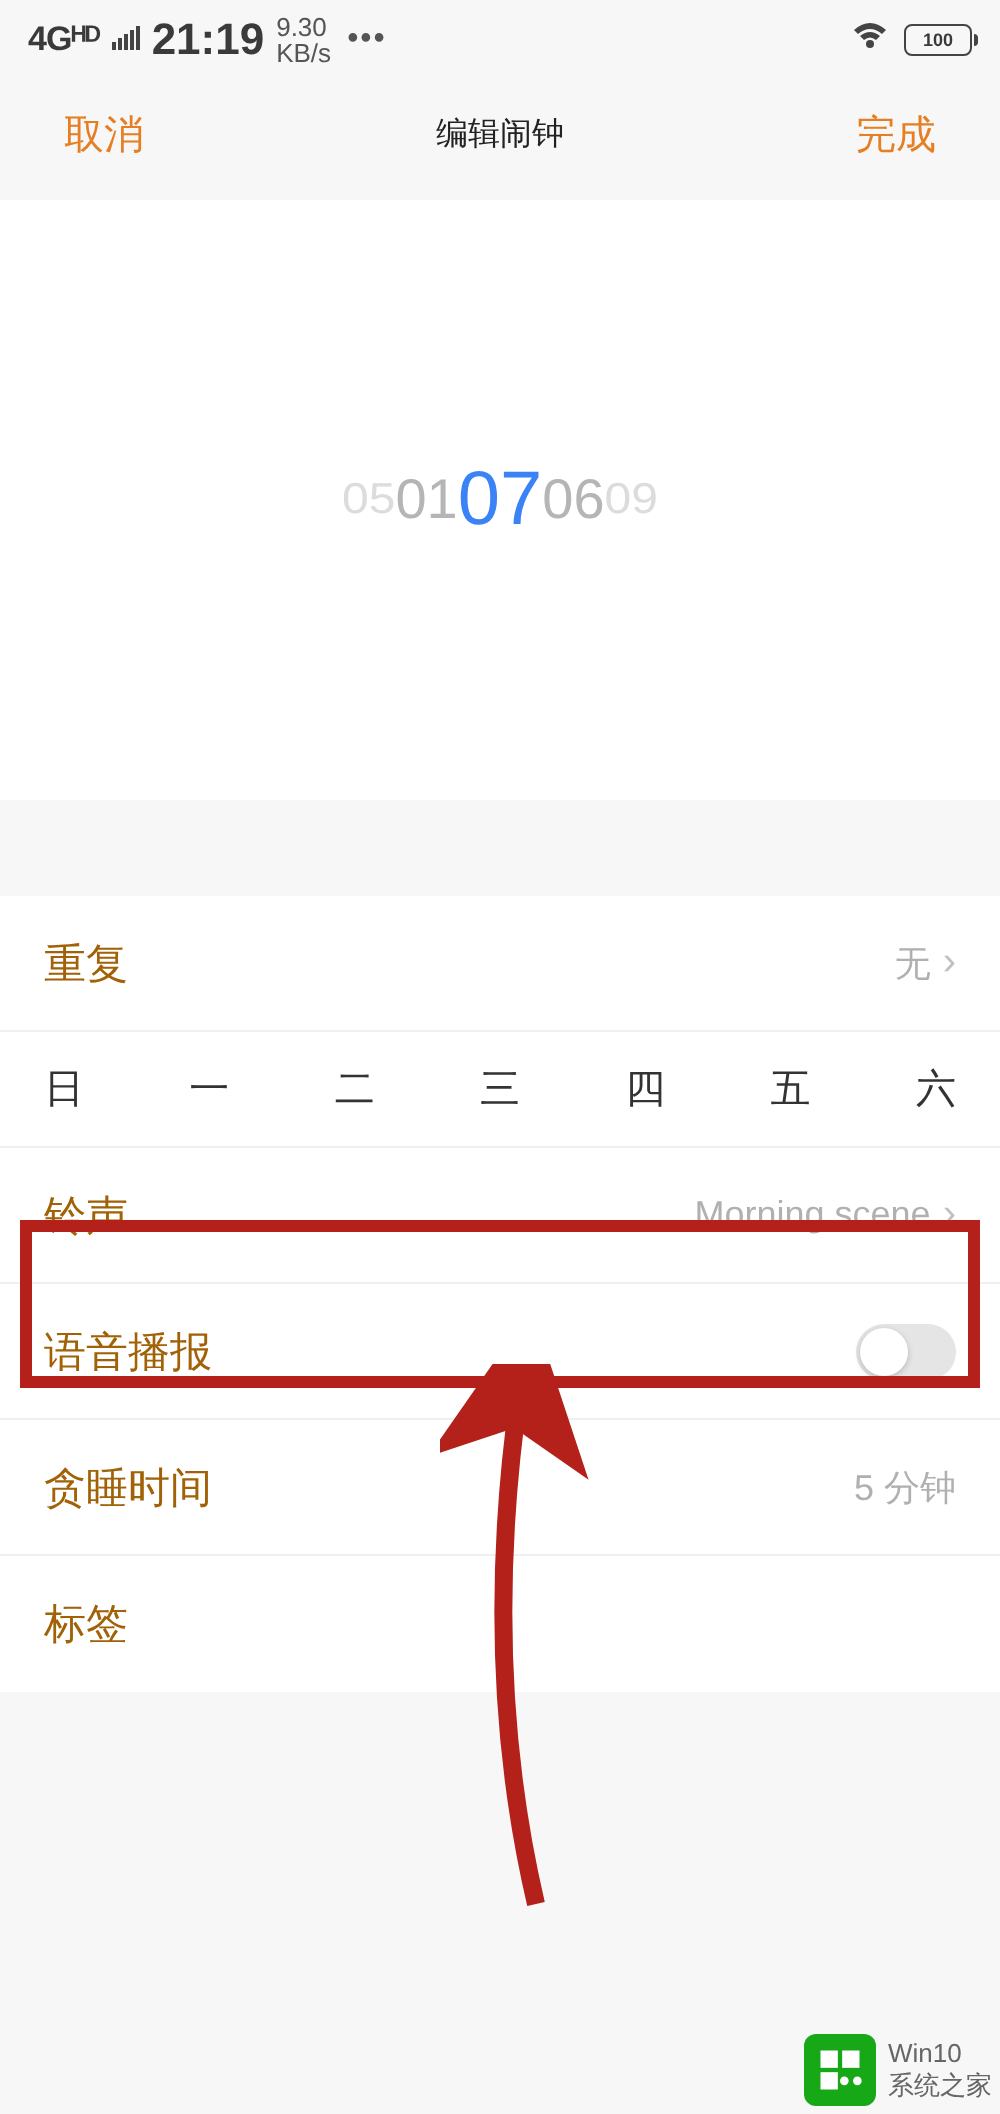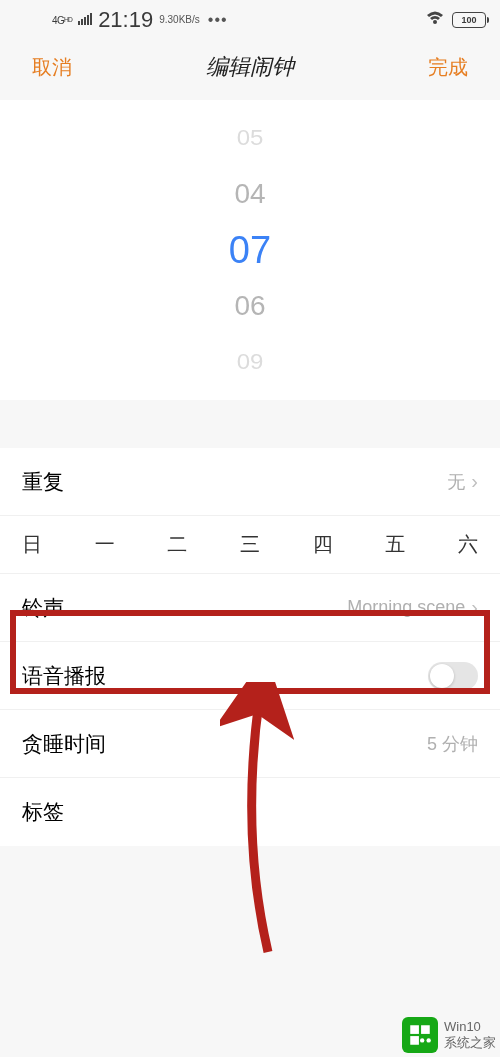--- a/index.html
+++ b/index.html
@@ -1,47 +1,47 @@
 <!DOCTYPE html>
 <html><head>
   <meta charset="utf-8">
   <style>
     * { margin: 0; padding: 0; box-sizing: border-box; -webkit-font-smoothing: antialiased; }
     html, body { width: 500px; height: 1057px; background: #f7f7f7; font-family: -apple-system, "Helvetica Neue", Arial, "PingFang SC", "Hiragino Sans GB", "Microsoft YaHei", sans-serif; overflow: hidden; position: relative; }
 
     
     .status-bar { height: 40px; display: flex; align-items: center; justify-content: space-between; padding: 0 14px; font-size: 12px; color: #3a3a3a; background: #f7f7f7; }
     .status-left { display: flex; align-items: center; gap: 6px; }
-    .sig { font-weight: 400; font-size: 10px; letter-spacing: -.5px; margin-left: 38px; }
-    .clock { font-weight: 400; font-size: 22px; letter-spacing: 0; }
-    .kbs { display: flex; flex-direction: row; line-height: 1; font-size: 10px; color: #555; }
+    .sig { font-weight: 700; font-size: 17px; letter-spacing: -.5px; }
+    .clock { font-weight: 700; font-size: 22px; letter-spacing: 0; }
+    .kbs { display: flex; flex-direction: column; line-height: 1; font-size: 13px; color: #555; }
     .dots { font-size: 16px; letter-spacing: 1px; color: #555; margin-left: 2px; }
     .status-right { display: flex; align-items: center; gap: 8px; }
     .wifi { font-size: 16px; }
     .battery { border: 1.5px solid #444; border-radius: 4px; width: 34px; height: 16px; position: relative; display: flex; align-items: center; justify-content: center; font-size: 9px; font-weight: 600; }
     .battery::after { content: ""; position: absolute; right: -4px; top: 4px; width: 2.5px; height: 6px; background: #444; border-radius: 0 2px 2px 0; }
 
     
     .nav { height: 54px; display: flex; align-items: center; justify-content: space-between; padding: 0 32px; background: #f7f7f7; }
-    .nav .title { font-size: 22px; font-weight: 500; color: #222; font-style: italic; }
+    .nav .title { font-size: 16px; font-weight: 500; color: #222; }
     .nav .btn { font-size: 20px; color: #e67e22; }
 
     
     .picker-wrap { background: #fff; margin-top: 6px; height: 300px; display: flex; justify-content: space-around; align-items: stretch; padding: 0 40px; }
-    .wheel { width: 50%; display: flex; flex-direction: column; align-items: center; justify-content: center; gap: 0; }
+    .wheel { width: 50%; display: flex; flex-direction: row; align-items: center; justify-content: center; gap: 0; }
     .wheel .row { height: 56px; display: flex; align-items: center; justify-content: center; font-size: 28px; }
     .wheel .far  { color: #dcdcdc; font-size: 24px; transform: scaleY(.9); }
     .wheel .near { color: #b5b5b5; font-size: 28px; }
     .wheel .sel  { color: #3b82f6; font-size: 38px; font-weight: 400; }
 
     
     .list { margin-top: 48px; background: #fff; }
     .row-item { display: flex; align-items: center; justify-content: space-between; padding: 0 22px; height: 68px; border-bottom: 1px solid #f0f0f0; background: #fff; }
     .row-item.noborder { border-bottom: none; }
-    .row-label { font-size: 21px; color: #000000; }
+    .row-label { font-size: 21px; color: #a16207; }
     .row-value { font-size: 18px; color: #b0b0b0; display: flex; align-items: center; gap: 4px; }
     .chev { color: #c0c0c0; font-size: 20px; margin-left: 2px; }
 
     
     .days { display: flex; justify-content: space-between; padding: 0 22px; height: 58px; align-items: center; background: #fff; border-bottom: 1px solid #f0f0f0; font-size: 20px; color: #333; }
 
     
     .toggle { width: 50px; height: 28px; border-radius: 14px; background: #e5e5e5; position: relative; }
     .toggle::after { content: ""; position: absolute; left: 2px; top: 2px; width: 24px; height: 24px; border-radius: 50%; background: #fff; box-shadow: 0 1px 3px rgba(0,0,0,.2); }
 
@@ -95,21 +95,21 @@
 
 <div class="nav">
   <span class="btn">取消</span>
   <span class="title">编辑闹钟</span>
   <span class="btn">完成</span>
 </div>
 
 <div class="picker-wrap">
   <div class="wheel">
     <div class="row far">05</div>
-    <div class="row near">04</div>
+    <div class="row near">01</div>
     <div class="row sel">07</div>
     <div class="row near">06</div>
     <div class="row far">09</div>
   </div>
 </div>
 
 <div class="list">
 
   <div class="row-item">
     <span class="row-label">重复</span>

